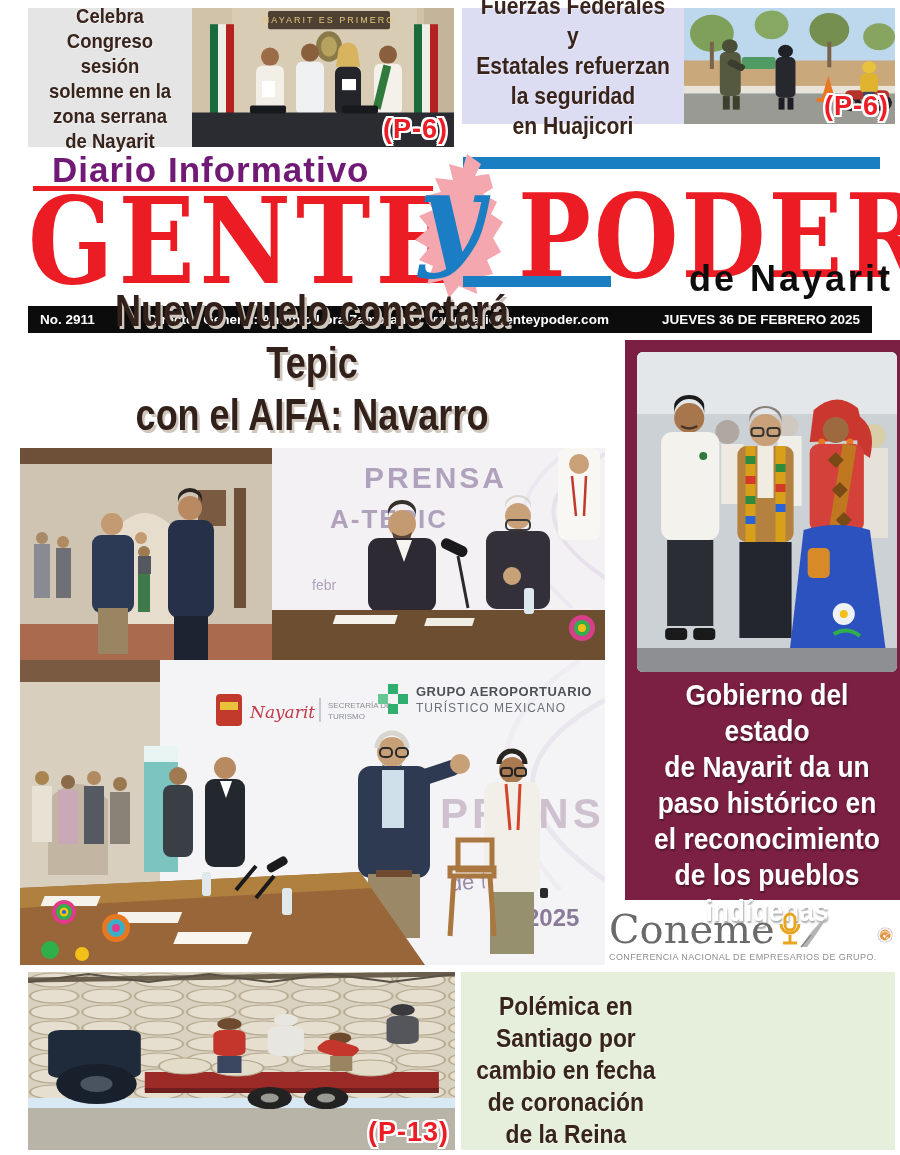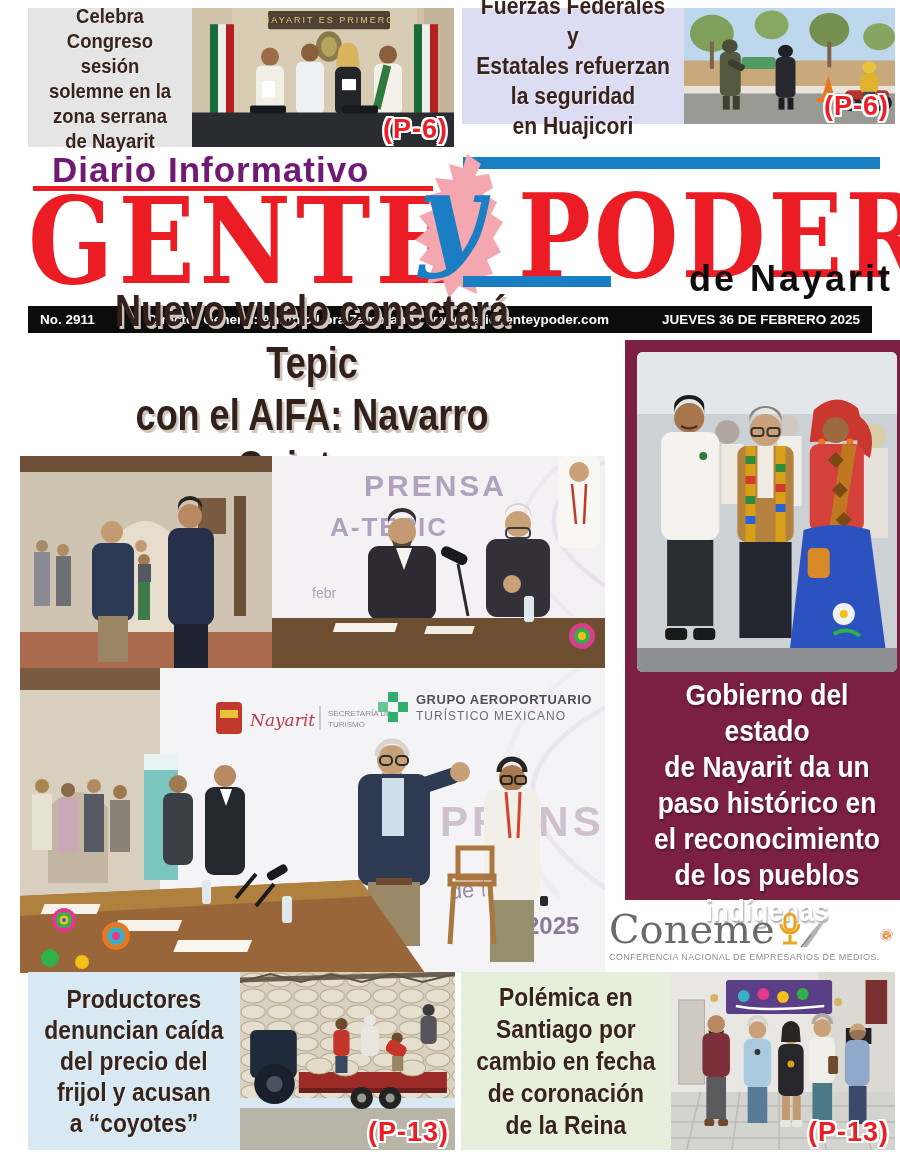--- a/index.html
+++ b/index.html
@@ -145,21 +145,21 @@
     <span>No. 2911</span>
     <span style="flex:1;text-align:center;">Director General: Antonio Lora Zamorano / www.diariogenteypoder.com</span>
     <span>JUEVES 36 DE FEBRERO 2025</span>
   </div>
 
   <div class="abs centerwrap" style="left:16px;top:334px;width:592px;height:110px;">
     <span class="cond leadhead" style="transform:scaleX(.8);">Nuevo vuelo conectará Tepic
 con el AIFA: Navarro Quintero</span>
   </div>
 
-  <div class="abs collage" style="left:20px;top:448px;width:585px;height:517px;margin-top:8px;">
+  <div class="abs collage" style="left:20px;top:448px;width:585px;height:517px;">
     <div class="crow" style="height:212px;">
       <div class="cph" style="width:252px;">
         <svg viewBox="0 0 252 212" preserveAspectRatio="none">
           <rect width="252" height="212" fill="#cfc3b1"></rect>
           <rect width="252" height="16" fill="#6e4f38"></rect>
           <path d="M95,212 L95,82 Q125,48 155,82 L155,212 Z" fill="#e6ddcc"></path>
           <rect x="178" y="42" width="28" height="36" fill="#7a5a40"></rect>
           <rect x="214" y="40" width="12" height="120" fill="#6e4f38"></rect>
           <rect y="176" width="252" height="36" fill="#a96a4e"></rect>
           <rect x="14" y="96" width="16" height="54" fill="#8a8a92"></rect>
@@ -369,48 +369,41 @@
           <rect x="8" y="3" width="10" height="16" rx="5" fill="none" stroke="#e8a41e" stroke-width="3"></rect>
           <path d="M4,13 a9,9 0 0 0 18,0" stroke="#e8a41e" stroke-width="3" fill="none"></path>
           <line x1="13" y1="24" x2="13" y2="31" stroke="#e8a41e" stroke-width="3"></line>
           <line x1="6" y1="32" x2="20" y2="32" stroke="#e8a41e" stroke-width="3"></line>
         </svg>
         <svg width="30" height="34" viewBox="0 0 30 34" style="margin-left:-4px;">
           <path d="M2,32 Q14,12 28,2 Q20,16 8,32 Z" fill="#b4b4b4"></path>
           <line x1="2" y1="32" x2="12" y2="20" stroke="#8a8a8a" stroke-width="1.5"></line>
         </svg>
       </div>
-      <div class="ctag">CONFERENCIA NACIONAL DE EMPRESARIOS DE MEDIOS.</div>
+      <div class="ctag">CONFERENCIA NACIONAL DE EMPRESARIOS DE GRUPO.</div>
     </div>
     <svg width="66" height="70" viewBox="0 0 78 82">
       <circle cx="39" cy="41" r="38" fill="#fff"></circle>
       <defs>
           <path id="sealcirc" d="M39,9 a32,32 0 1 1 -0.01,0"></path>
         </defs>
       <text font-size="6.5" fill="#5a2340" letter-spacing="1">
         <textPath href="#sealcirc">CONFERENCIA NACIONAL DE EMPRESARIOS DE MEDIOS</textPath>
       </text>
       <circle cx="39" cy="41" r="26" fill="#e09440"></circle>
       <path d="M16,34 a26,18 0 0 1 46,-4" stroke="#fff" stroke-width="2.5" fill="none"></path>
       <path d="M14,42 a28,20 0 0 1 50,-6" stroke="#fff" stroke-width="2" fill="none"></path>
       <rect x="30" y="40" width="10" height="14" rx="5" fill="#fff" transform="rotate(-35 35 47)"></rect>
       <path d="M40,44 L58,34" stroke="#fff" stroke-width="3"></path>
       <circle cx="50" cy="58" r="6" fill="#fff"></circle>
         <circle cx="50" cy="58" r="2.5" fill="#e09440"></circle>
     </svg>
   </div>
 
   <section class="abs teaser" style="left:28px;top:972px;width:427px;height:178px;background:#d9e9f3;">
-    <div class="ttext" style="width:212px;">
-      <span class="cond boxhead" style="font-size:26px;line-height:31px;transform:scaleX(.88);">Productores
-denuncian caída
-del precio del
-frijol y acusan
-a “coyotes”</span>
-    </div>
     <div class="tphoto">
       <svg viewBox="0 0 212 178" preserveAspectRatio="none">
         <defs>
           <pattern id="sacksG" width="26" height="16" patternUnits="userSpaceOnUse">
             <rect width="26" height="16" fill="#d9d2c1"></rect>
             <ellipse cx="13" cy="8" rx="12" ry="7" fill="#e6dfcf" stroke="#b5a88e" stroke-width="1"></ellipse>
           </pattern>
         </defs>
         <rect width="212" height="126" fill="url(#sacksG)"></rect>
         <path d="M0,8 L212,2" stroke="#6b5f4e" stroke-width="5"></path>
@@ -436,21 +429,21 @@
         <circle cx="155" cy="66" r="5.5" fill="#6e4a2e"></circle>
         <rect x="144" y="70" width="20" height="14" rx="5" fill="#c4352c" transform="rotate(32 154 77)"></rect>
         <rect x="150" y="84" width="11" height="15" fill="#9a8563"></rect>
         <circle cx="186" cy="38" r="6" fill="#3a3a3e"></circle>
           <rect x="178" y="44" width="16" height="28" rx="5" fill="#55555c"></rect>
       </svg>
       <span class="pref">(P-13)</span>
     </div>
   </section>
 
-  <section class="abs teaser" style="left:461px;top:972px;width:434px;height:178px;background:#e5efdb;">
+  <section class="abs teaser" style="left:461px;top:972px;width:434px;height:178px;background:#e5efdb;align-items:flex-end;">
     <div class="ttext" style="width:210px;">
       <span class="cond boxhead" style="font-size:26px;line-height:32px;transform:scaleX(.88);">Polémica en
 Santiago por
 cambio en fecha
 de coronación
 de la Reina</span>
     </div>
     <div class="tphoto">
       <svg viewBox="0 0 228 178" preserveAspectRatio="none">
         <rect width="228" height="178" fill="#e9e7e3"></rect>

